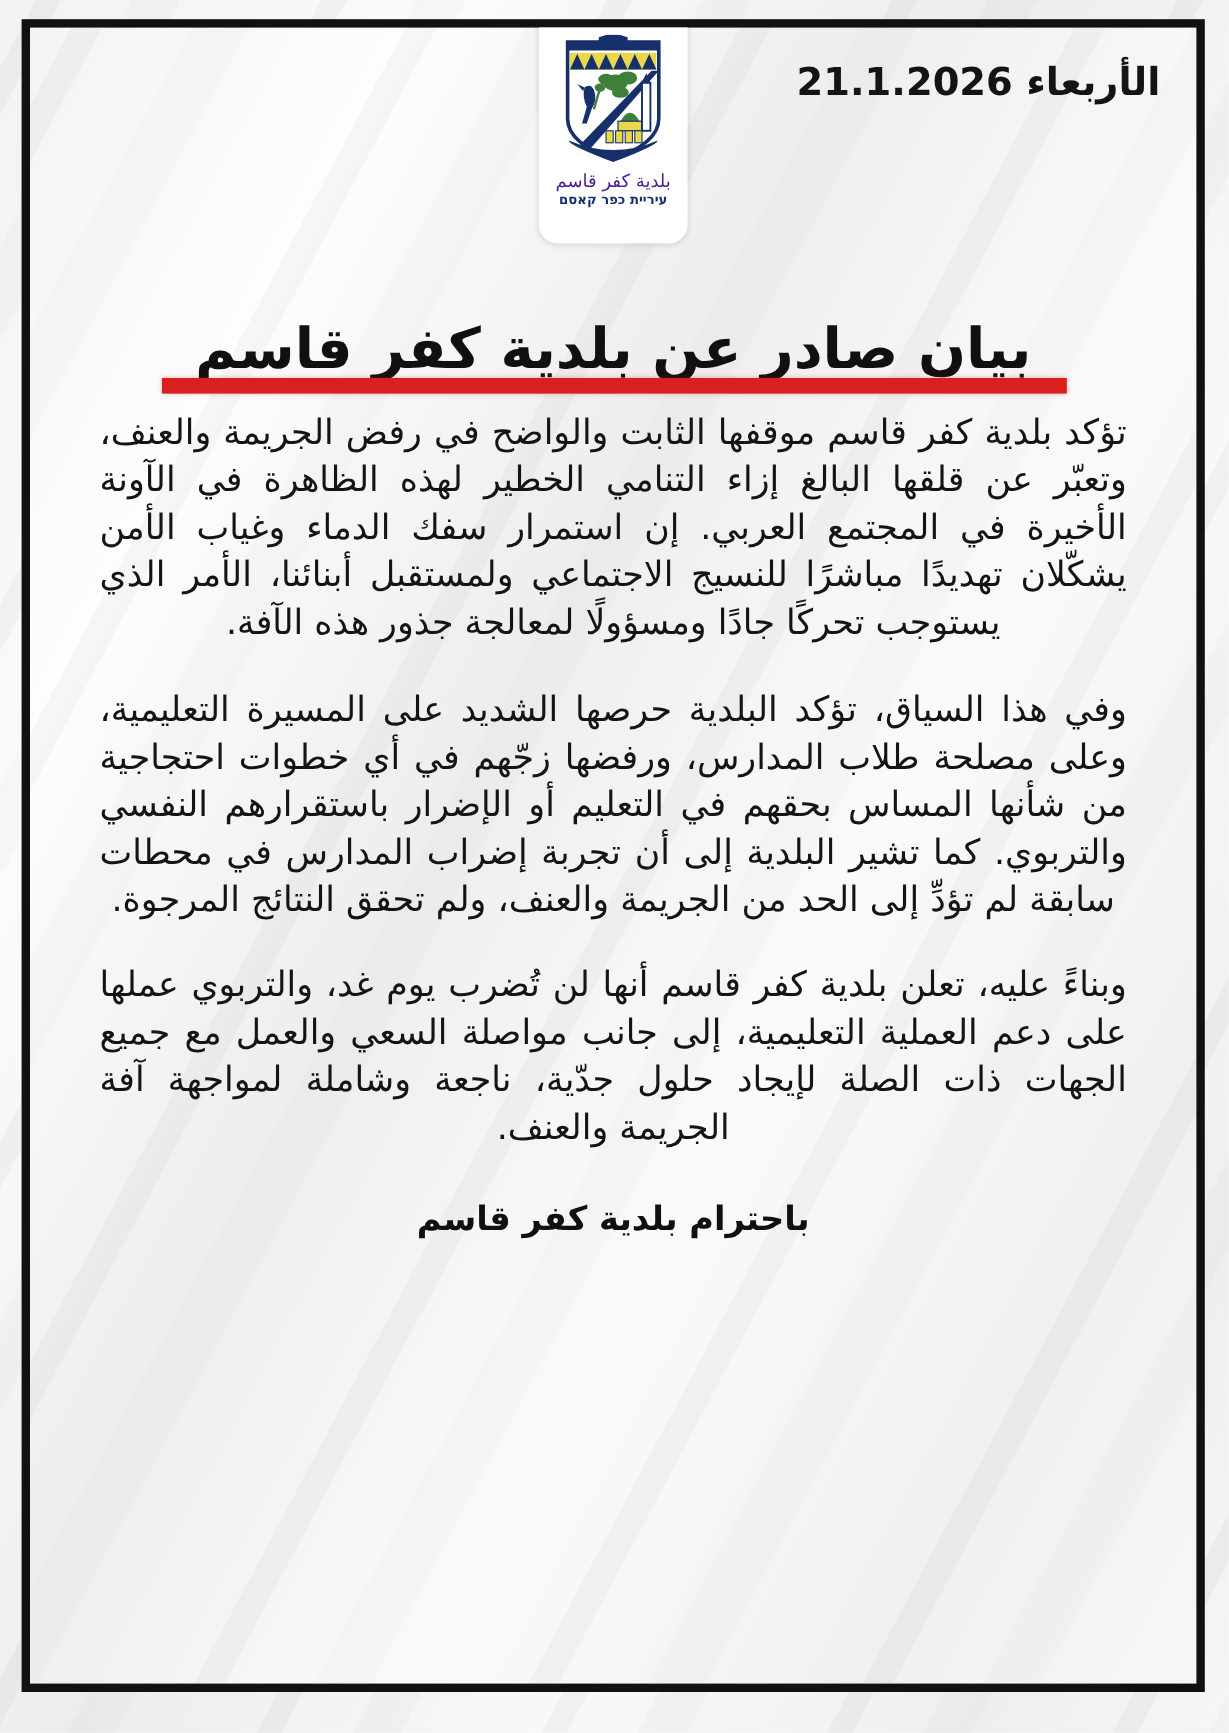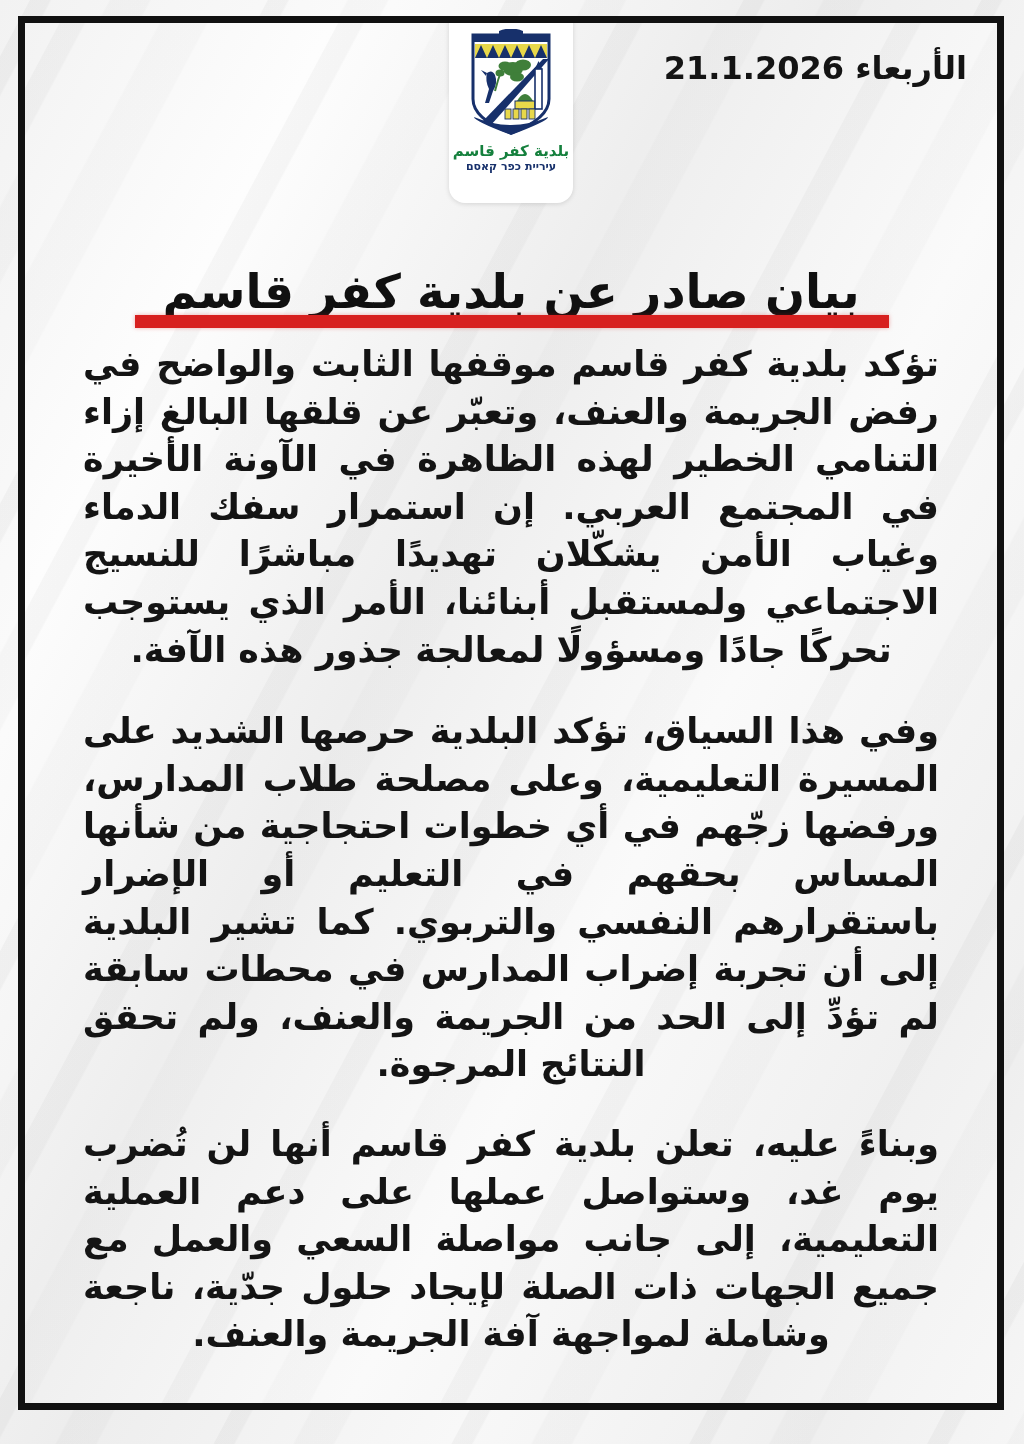--- a/index.html
+++ b/index.html
@@ -91,22 +91,22 @@
     flex-direction: column;
     align-items: center;
     justify-content: flex-start;
     padding-top: 22px;
     box-sizing: border-box;
     z-index: 5;
   }
   .crest { width: 92px; height: 108px; display: block; }
   .logo-ar {
     font-size: 15px;
-    font-weight: 700;
-    color: #15803d;
+    font-weight: 400;
+    color: #4c1d95;
     margin-top: 6px;
     line-height: 1.1;
     white-space: nowrap;
   }
   .logo-he {
     font-size: 11px;
     font-weight: 700;
     color: #17306b;
     margin-top: 1px;
     line-height: 1.1;
@@ -137,24 +137,24 @@
   }
 
   
   .body-wrap {
     position: absolute;
     left: 58px;
     right: 58px;
     top: 318px;
   }
   .para {
-    font-size: 35px;
+    font-size: 29px;
     line-height: 1.36;
     color: #141414;
-    font-weight: 700;
+    font-weight: 400;
     text-align: justify;
     text-align-last: center;
     margin: 0 0 30px 0;
     letter-spacing: -0.2px;
   }
   .para.p1 { margin-bottom: 34px; }
   .para.p2 { margin-bottom: 32px; }
   .para.p3 { margin-bottom: 32px; }
   .para.p4 { margin-bottom: 40px; }
 
@@ -229,17 +229,18 @@
       <div class="logo-he">עיריית כפר קאסם</div>
     </div>
 
     <h1 class="title">بيان صادر عن بلدية كفر قاسم</h1>
 
     <div class="title-rule"></div>
 
     <div class="body-wrap">
       <p class="para p1">تؤكد بلدية كفر قاسم موقفها الثابت والواضح في رفض الجريمة والعنف، وتعبّر عن قلقها البالغ إزاء التنامي الخطير لهذه الظاهرة في الآونة الأخيرة في المجتمع العربي. إن استمرار سفك الدماء وغياب الأمن يشكّلان تهديدًا مباشرًا للنسيج الاجتماعي ولمستقبل أبنائنا، الأمر الذي يستوجب تحركًا جادًا ومسؤولًا لمعالجة جذور هذه الآفة.</p>
       <p class="para p3">وفي هذا السياق، تؤكد البلدية حرصها الشديد على المسيرة التعليمية، وعلى مصلحة طلاب المدارس، ورفضها زجّهم في أي خطوات احتجاجية من شأنها المساس بحقهم في التعليم أو الإضرار باستقرارهم النفسي والتربوي. كما تشير البلدية إلى أن تجربة إضراب المدارس في محطات سابقة لم تؤدِّ إلى الحد من الجريمة والعنف، ولم تحقق النتائج المرجوة.</p>
-      <p class="para p4">وبناءً عليه، تعلن بلدية كفر قاسم أنها لن تُضرب يوم غد، وستواصل عملها على دعم العملية التعليمية، إلى جانب مواصلة السعي والعمل مع جميع الجهات ذات الصلة لإيجاد حلول جدّية، ناجعة وشاملة لمواجهة آفة الجريمة والعنف.</p>
+      <p class="para p4">وبناءً عليه، تعلن بلدية كفر قاسم أنها لن تُضرب يوم غد، والتربوي عملها على دعم العملية التعليمية، إلى جانب مواصلة السعي والعمل مع جميع الجهات ذات الصلة لإيجاد حلول جدّية، ناجعة وشاملة لمواجهة آفة الجريمة والعنف.</p>
+      <p class="signoff">باحترام بلدية كفر قاسم</p>
     </div>
 
   </div>
 </div>
 
 </body></html>

